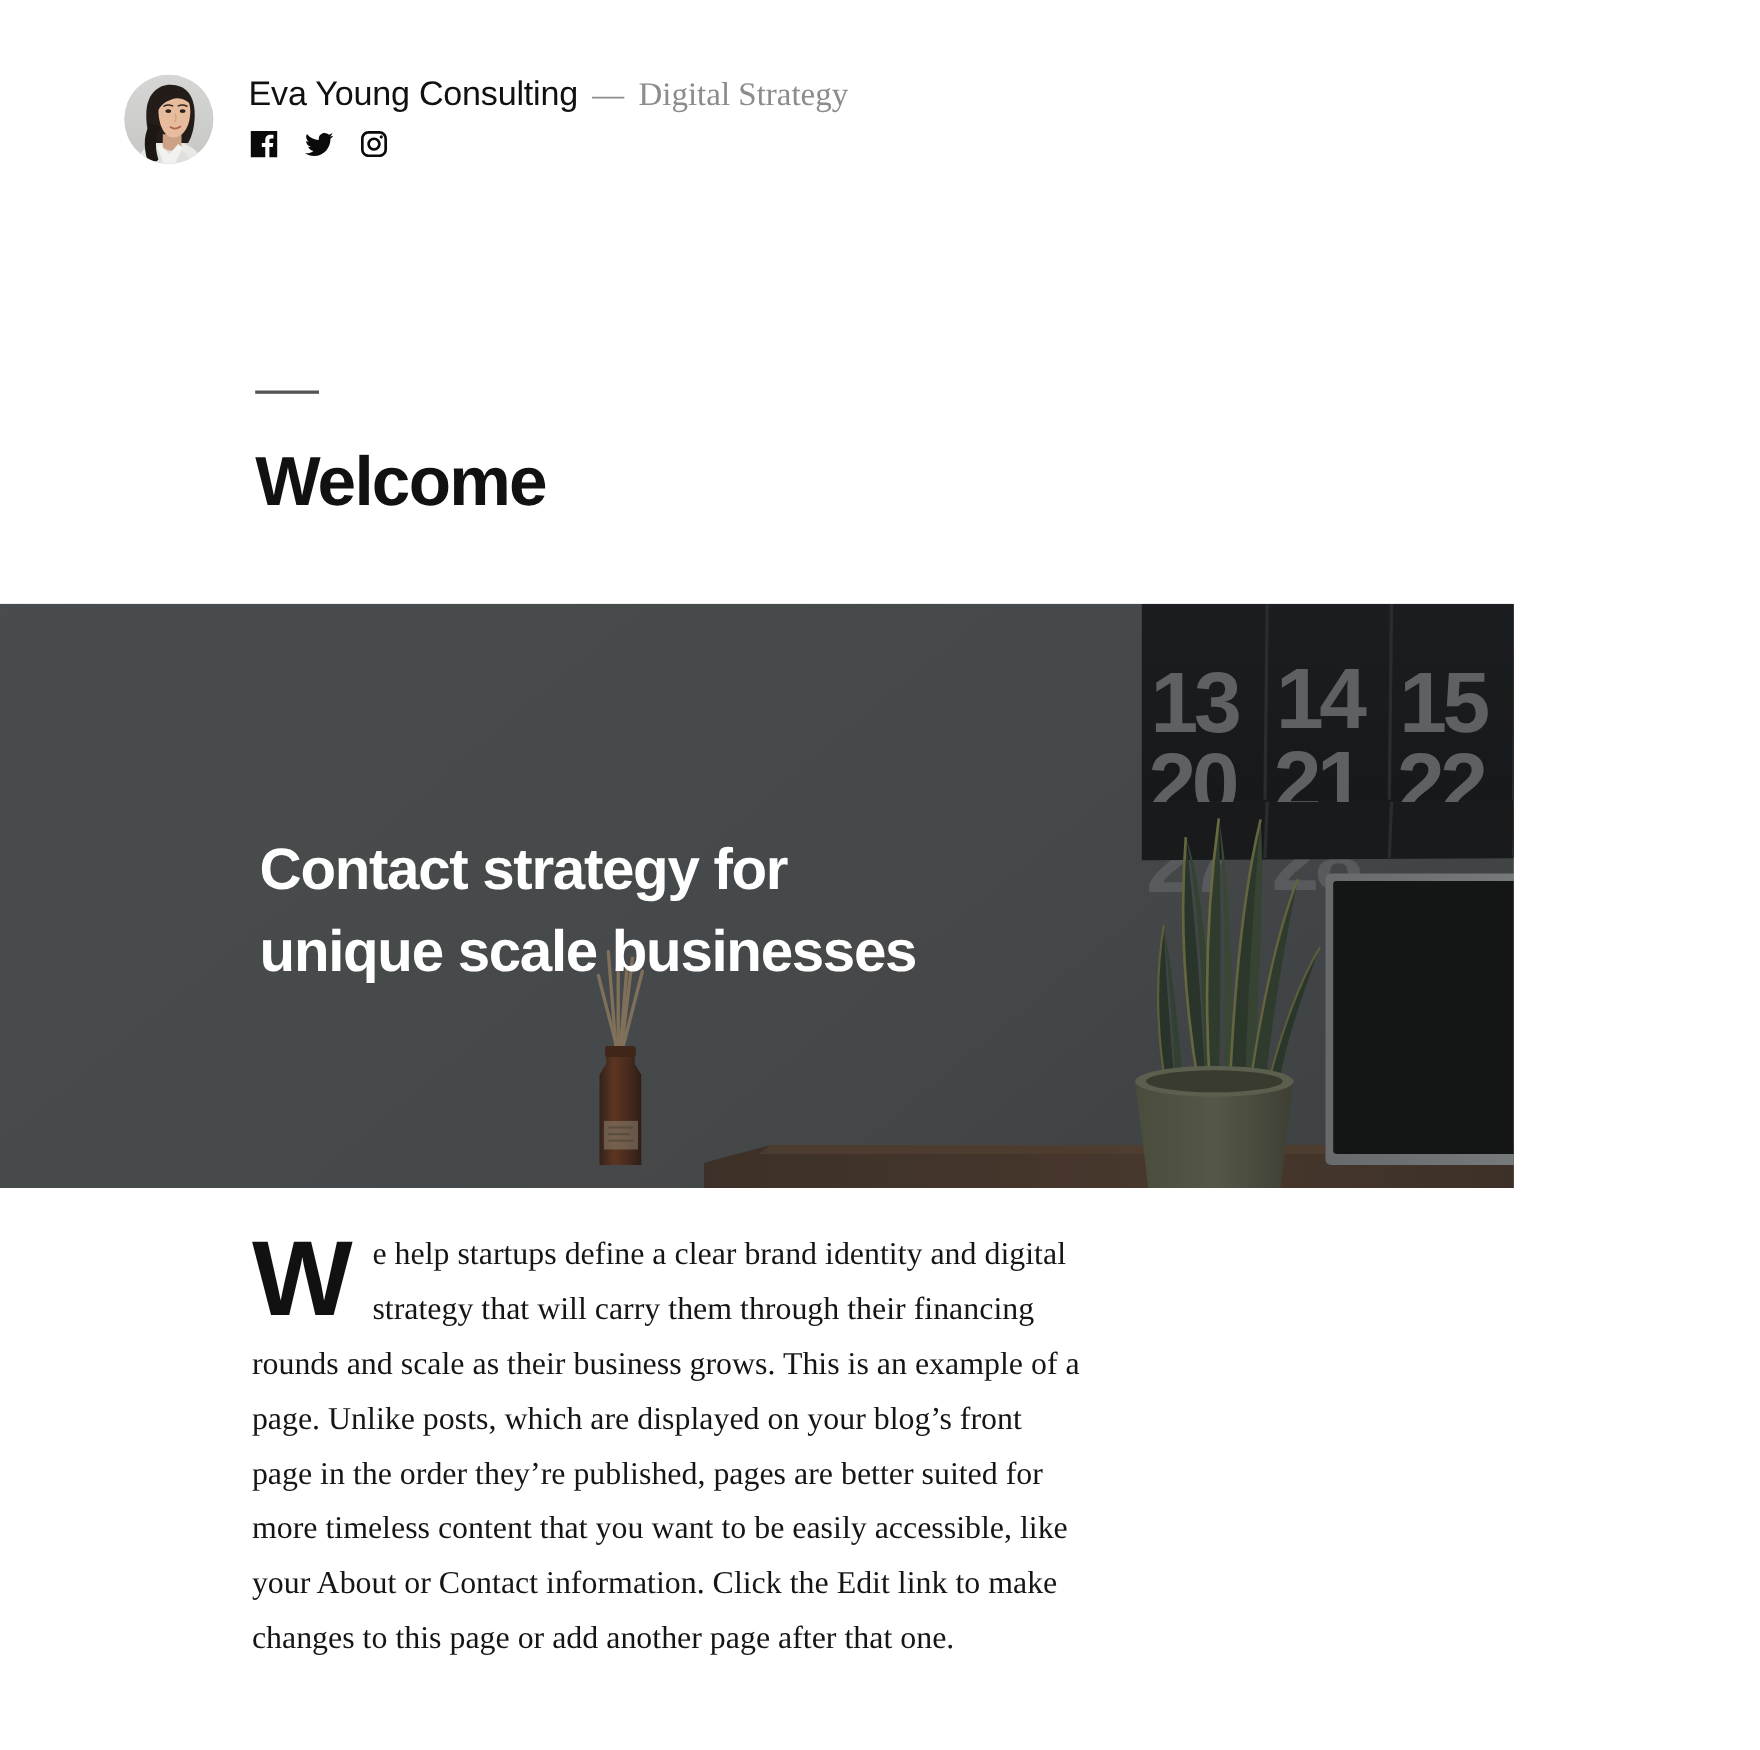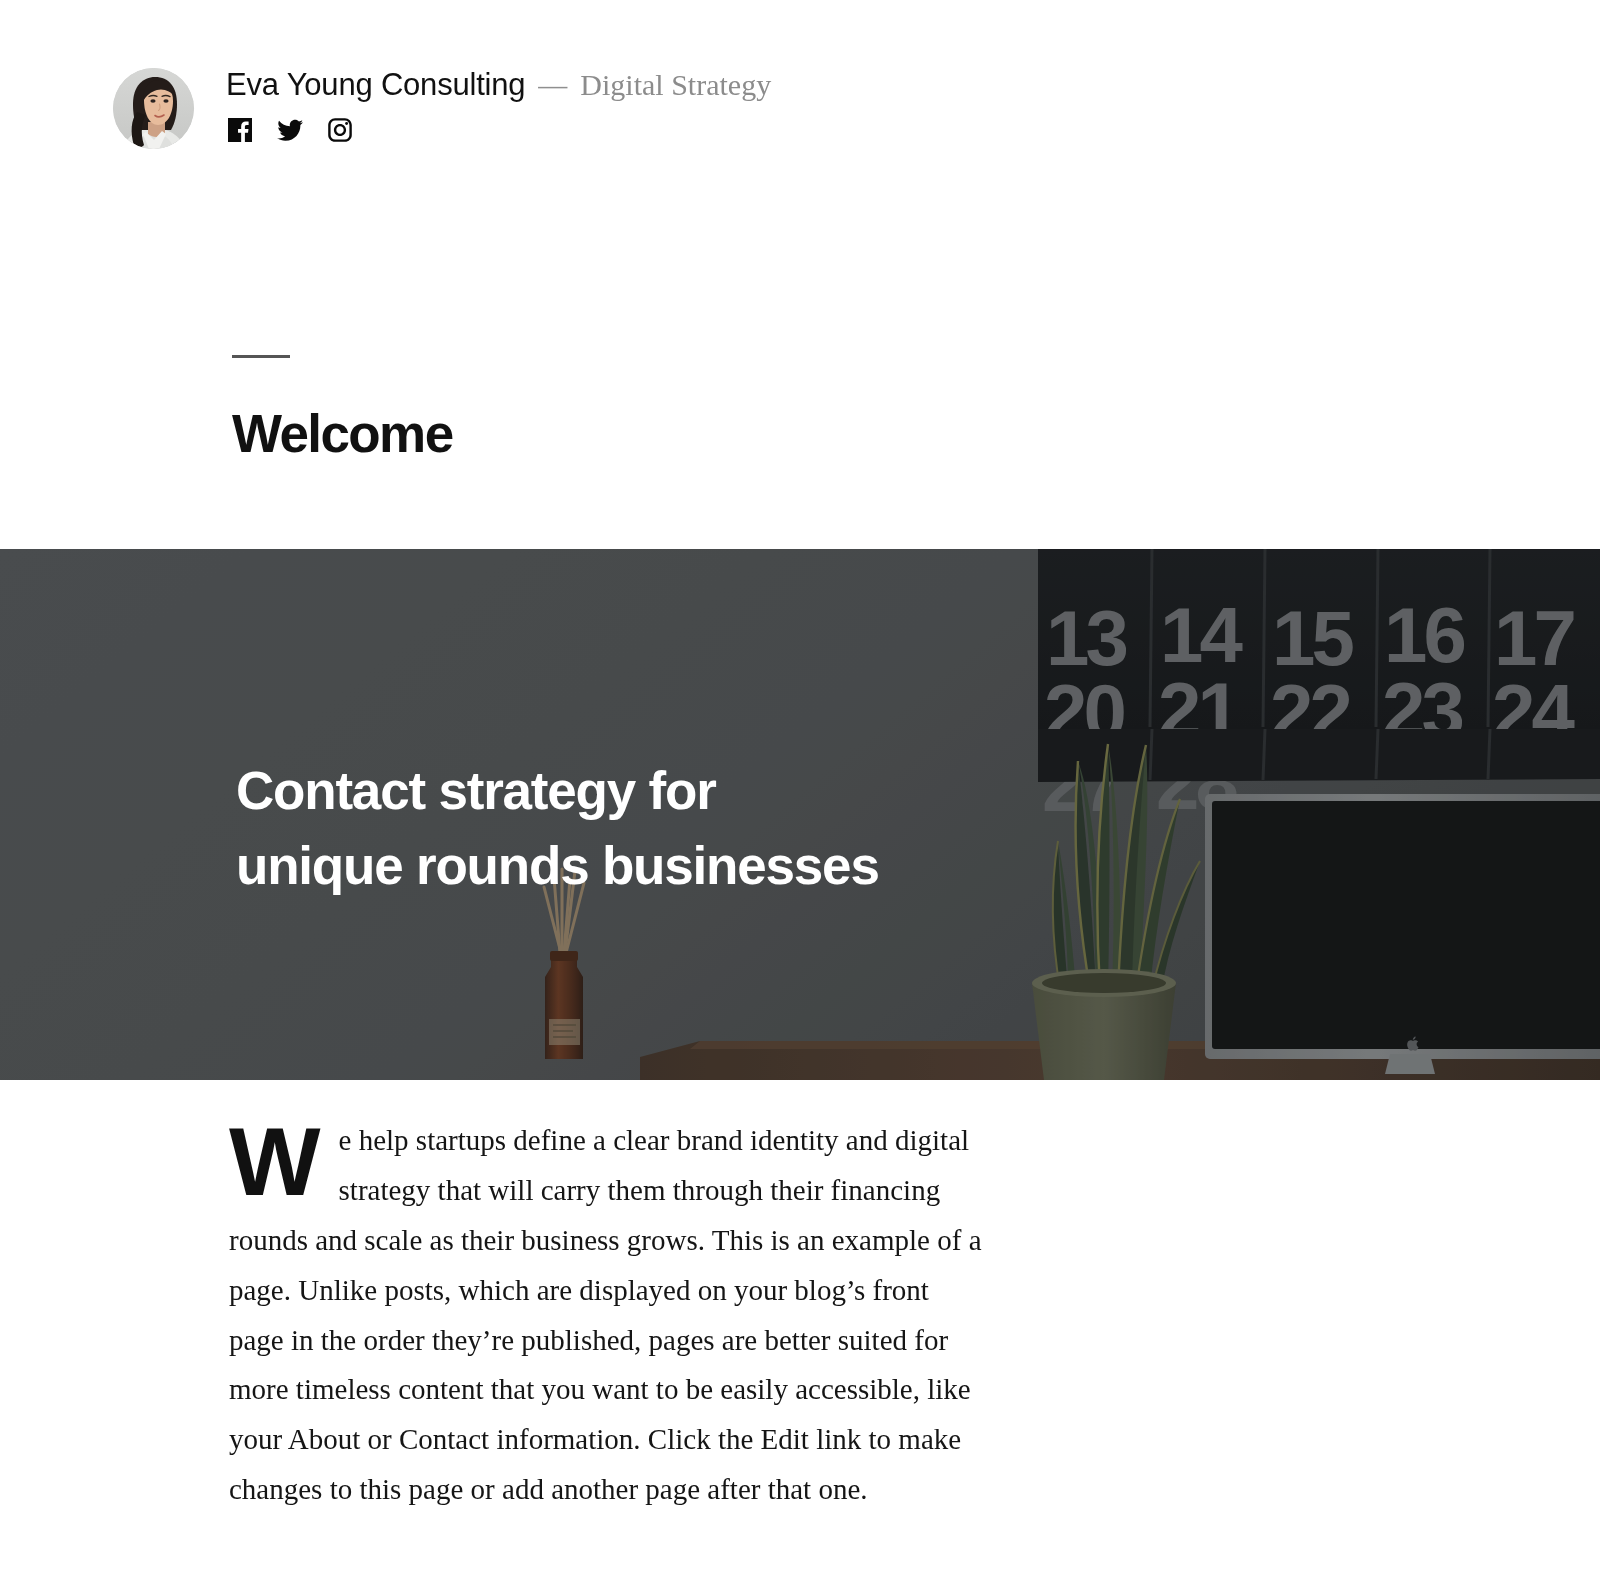--- a/index.html
+++ b/index.html
@@ -124,33 +124,33 @@
 
   .title-rule {
     width: 58px;
     height: 3px;
     background: #555555;
     margin-bottom: 49px;
   }
 
   .page-title {
     font-family: "Liberation Sans", sans-serif;
-    font-size: 53px;
+    font-size: 63px;
     font-weight: 700;
     color: #111111;
     letter-spacing: -1.6px;
     line-height: 1;
   }
 
   
   .hero {
     position: absolute;
     top: 549px;
     left: 0;
-    width: 1600px;
+    width: 1376px;
     height: 531px;
     overflow: hidden;
     background: #5a5c5e;
   }
 
   .hero-photo {
     position: absolute;
     inset: 0;
     width: 1600px;
     height: 531px;
@@ -427,19 +427,19 @@
       </g>
 
       <rect x="0" y="0" width="1600" height="531" fill="#2b2d2f" opacity="0.10"></rect>
     </g>
   </svg>
 
   <div class="hero-overlay"></div>
 
   <div class="hero-caption">
     <div class="hero-line">Contact strategy for</div>
-    <div class="hero-line">unique rounds businesses</div>
+    <div class="hero-line">unique scale businesses</div>
   </div>
 </section>
 
 <section class="content">
   <p class="body-paragraph"><span class="dropcap">W</span><span>e help startups define a clear brand identity and digital strategy that will carry them through their financing rounds and scale as their business grows. This is an example of a page. Unlike posts, which are displayed on your blog’s front page in the order they’re published, pages are better suited for more timeless content that you want to be easily accessible, like your About or Contact information. Click the Edit link to make changes to this page or add another page after that one.</span></p>
 </section>
 
 </body></html>

